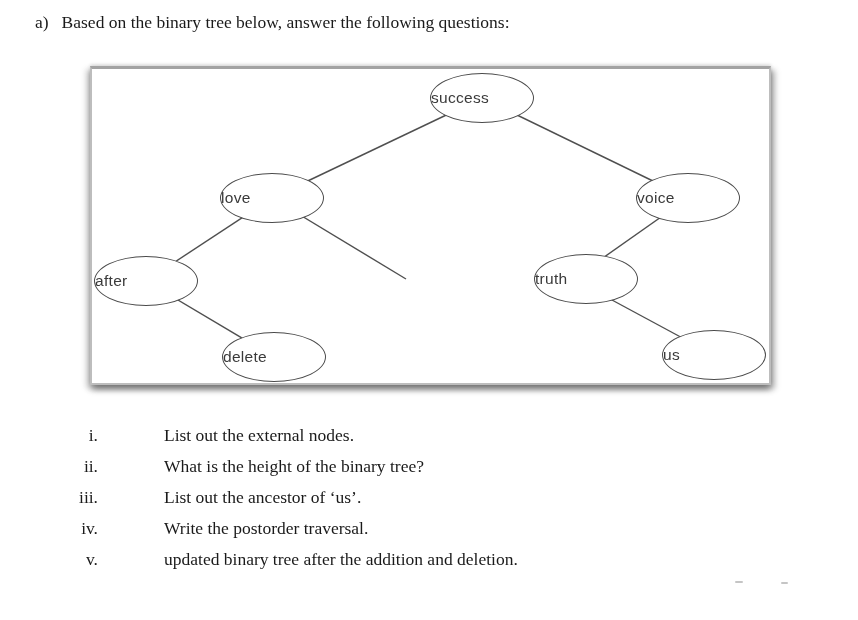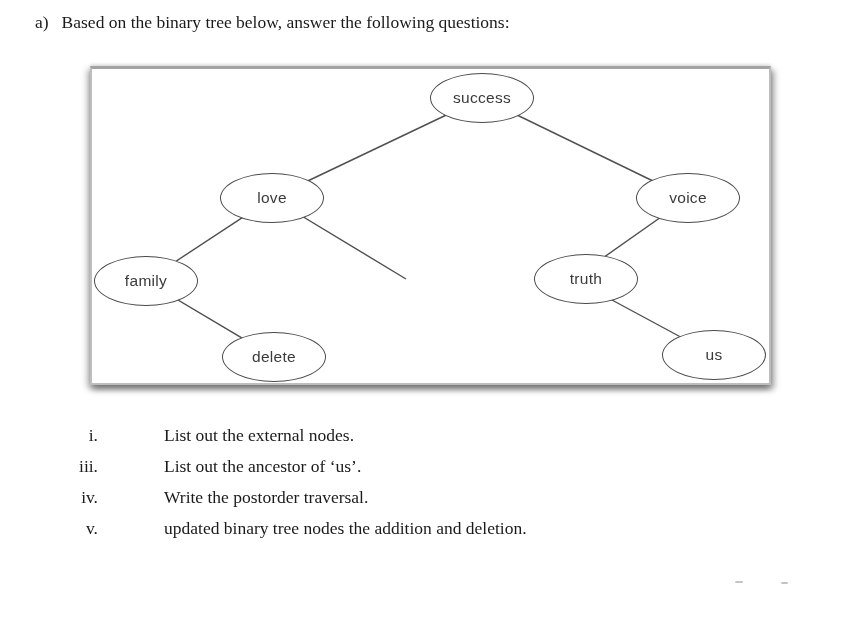--- a/index.html
+++ b/index.html
@@ -61,21 +61,20 @@
   .node {
     position: absolute;
     width: 104px;
     height: 50px;
     box-sizing: border-box;
     background: #ffffff;
     border: 1.6px solid #4a4a4a;
     border-radius: 50%;
     display: flex;
     align-items: center;
-    justify-content: center;
     font-family: "Liberation Sans", "DejaVu Sans", sans-serif;
     font-size: 15.5px;
     letter-spacing: 0.3px;
     color: #3a3a3a;
   }
   .node-success { left: 338px; top: 4px;   }
   .node-love    { left: 128px; top: 104px; }
   .node-voice   { left: 544px; top: 104px; }
   .node-family  { left: 2px;   top: 187px; }
   .node-rain    { left: 262px; top: 185px; }
@@ -145,21 +144,21 @@
   <div class="node node-success">
     <span>success</span>
   </div>
   <div class="node node-love">
     <span>love</span>
   </div>
   <div class="node node-voice">
     <span>voice</span>
   </div>
   <div class="node node-family">
-    <span>family</span>
+    <span>after</span>
   </div>
   <div class="node node-truth">
     <span>truth</span>
   </div>
   <div class="node node-great">
     <span>delete</span>
   </div>
   <div class="node node-us">
     <span>us</span>
   </div>
@@ -167,38 +166,44 @@
 
 <div class="questions">
 
   <div class="q-row">
     <div class="q-num">i.</div>
     <div class="q-text">
       <div class="q-line">List out the external nodes.</div>
     </div>
   </div>
 
+  <div class="q-row">
+    <div class="q-num">ii.</div>
+    <div class="q-text">
+      <div class="q-line">What is the height of the binary tree?</div>
+    </div>
+  </div>
 
   <div class="q-row">
     <div class="q-num">iii.</div>
     <div class="q-text">
       <div class="q-line">List out the ancestor of ‘us’.</div>
     </div>
   </div>
 
   <div class="q-row">
     <div class="q-num">iv.</div>
     <div class="q-text">
       <div class="q-line">Write the postorder traversal.</div>
     </div>
   </div>
 
   <div class="q-row">
     <div class="q-num">v.</div>
     <div class="q-text">
-      <div class="q-line">updated binary tree nodes the addition and deletion.</div>
+      <div class="q-line">updated binary tree after the addition and deletion.</div>
     </div>
   </div>
 
 </div>
 
 <div class="artifact artifact-1"></div>
 <div class="artifact artifact-2"></div>
 
 </body></html>

